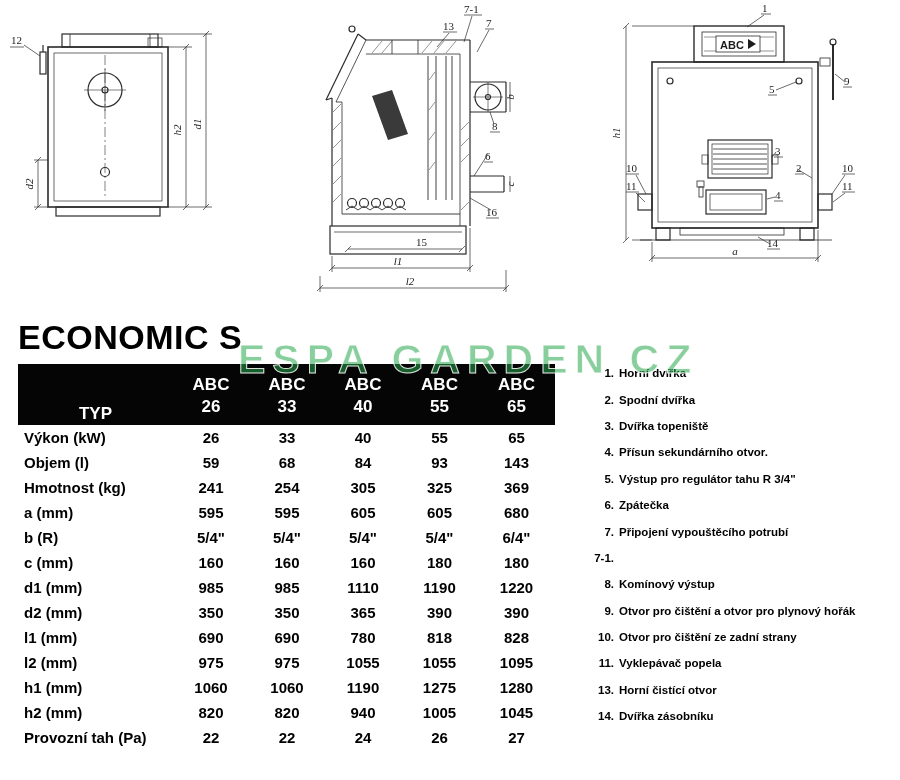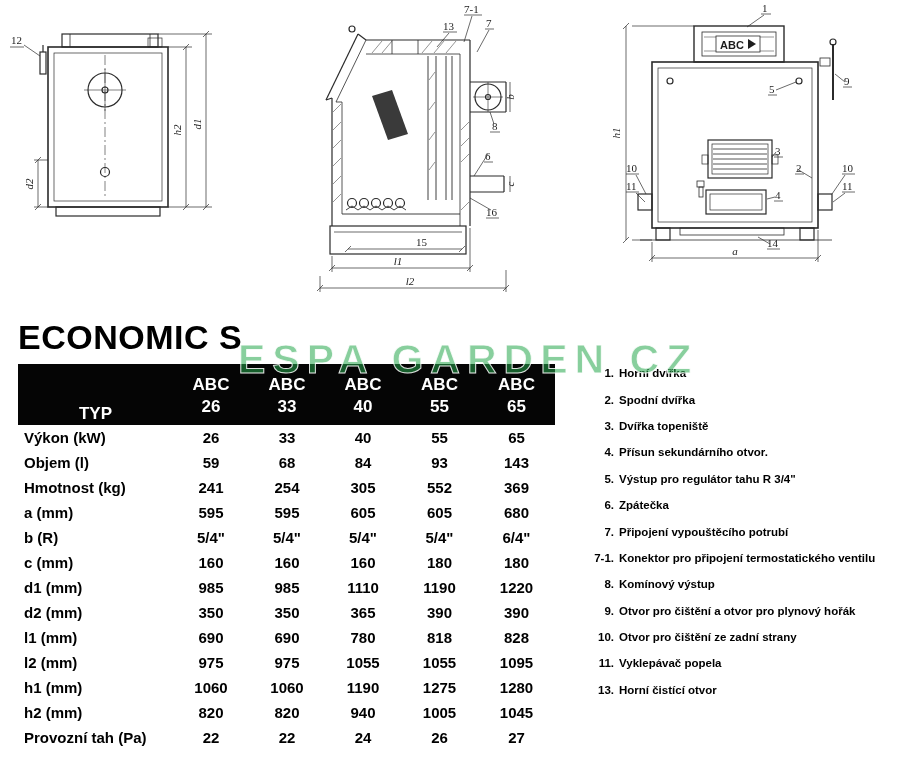--- a/index.html
+++ b/index.html
@@ -343,21 +343,21 @@
       <td>68</td>
       <td>84</td>
       <td>93</td>
       <td>143</td>
     </tr>
     <tr>
       <td class="rl">Hmotnost (kg)</td>
       <td>241</td>
       <td>254</td>
       <td>305</td>
-      <td>552</td>
+      <td>325</td>
       <td>369</td>
     </tr>
     <tr>
       <td class="rl">a (mm)</td>
       <td>595</td>
       <td>595</td>
       <td>605</td>
       <td>605</td>
       <td>680</td>
     </tr>
@@ -460,21 +460,20 @@
   <div class="legend-item">
       <span class="ln">6.</span>
       <span class="lt">Zpátečka</span>
     </div>
   <div class="legend-item">
       <span class="ln">7.</span>
       <span class="lt">Připojení vypouštěcího potrubí</span>
     </div>
   <div class="legend-item">
       <span class="ln">7-1.</span>
-      <span class="lt">Konektor pro připojení termostatického ventilu</span>
     </div>
   <div class="legend-item">
       <span class="ln">8.</span>
       <span class="lt">Komínový výstup</span>
     </div>
   <div class="legend-item">
       <span class="ln">9.</span>
       <span class="lt">Otvor pro čištění a otvor pro plynový hořák</span>
     </div>
   <div class="legend-item">
@@ -482,13 +481,17 @@
       <span class="lt">Otvor pro čištění ze zadní strany</span>
     </div>
   <div class="legend-item">
       <span class="ln">11.</span>
       <span class="lt">Vyklepávač popela</span>
     </div>
   <div class="legend-item">
       <span class="ln">13.</span>
       <span class="lt">Horní čistící otvor</span>
     </div>
+  <div class="legend-item">
+      <span class="ln">14.</span>
+      <span class="lt">Dvířka zásobníku</span>
+    </div>
 </div>
 
 </body></html>

